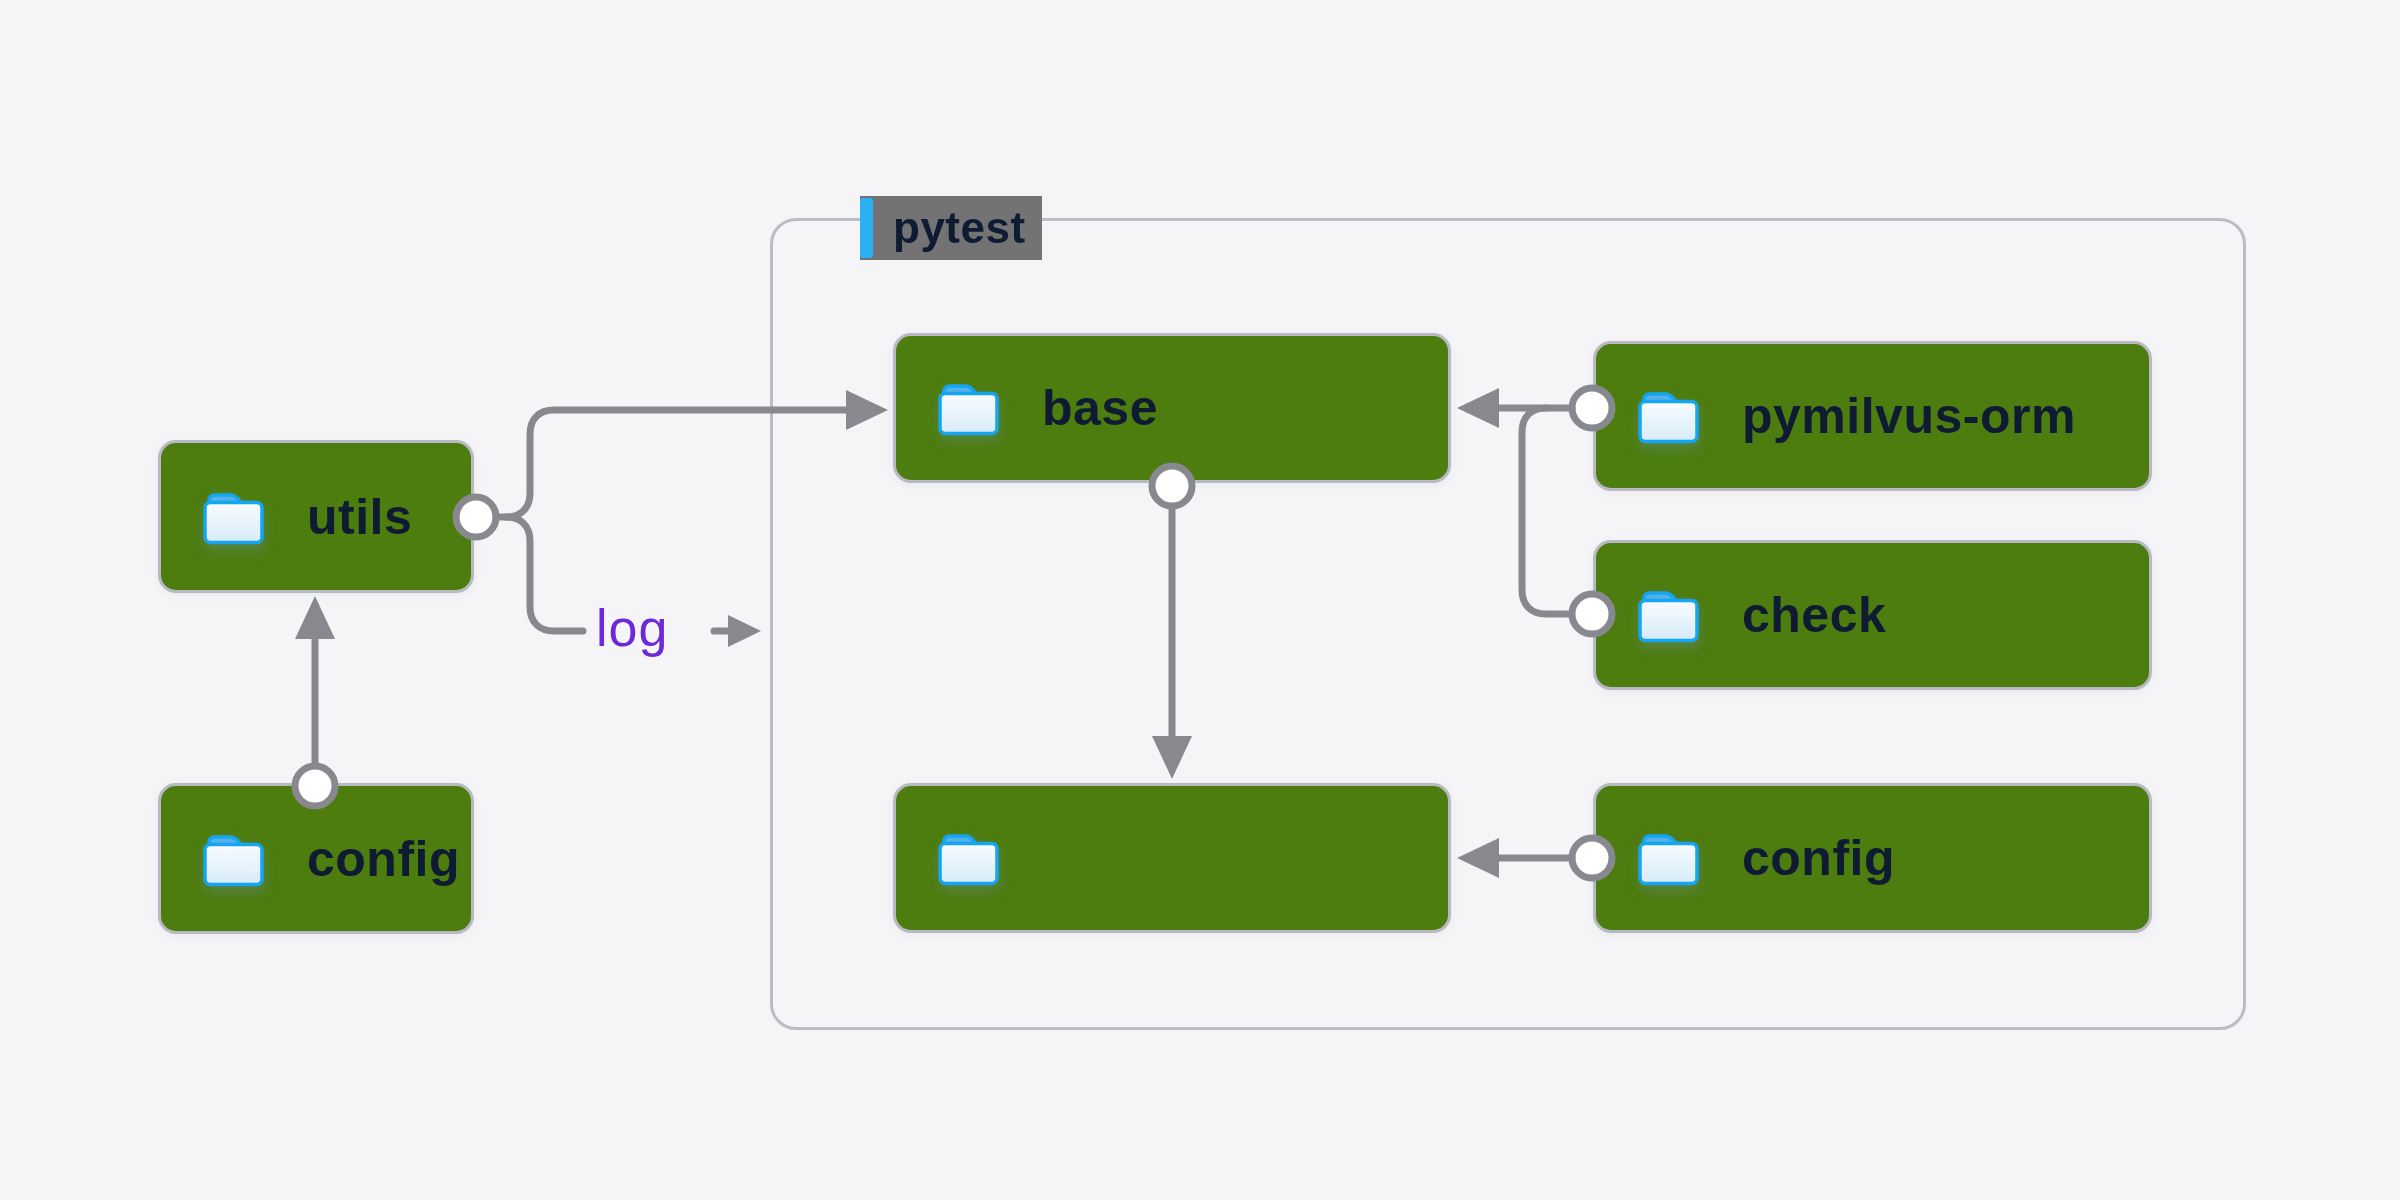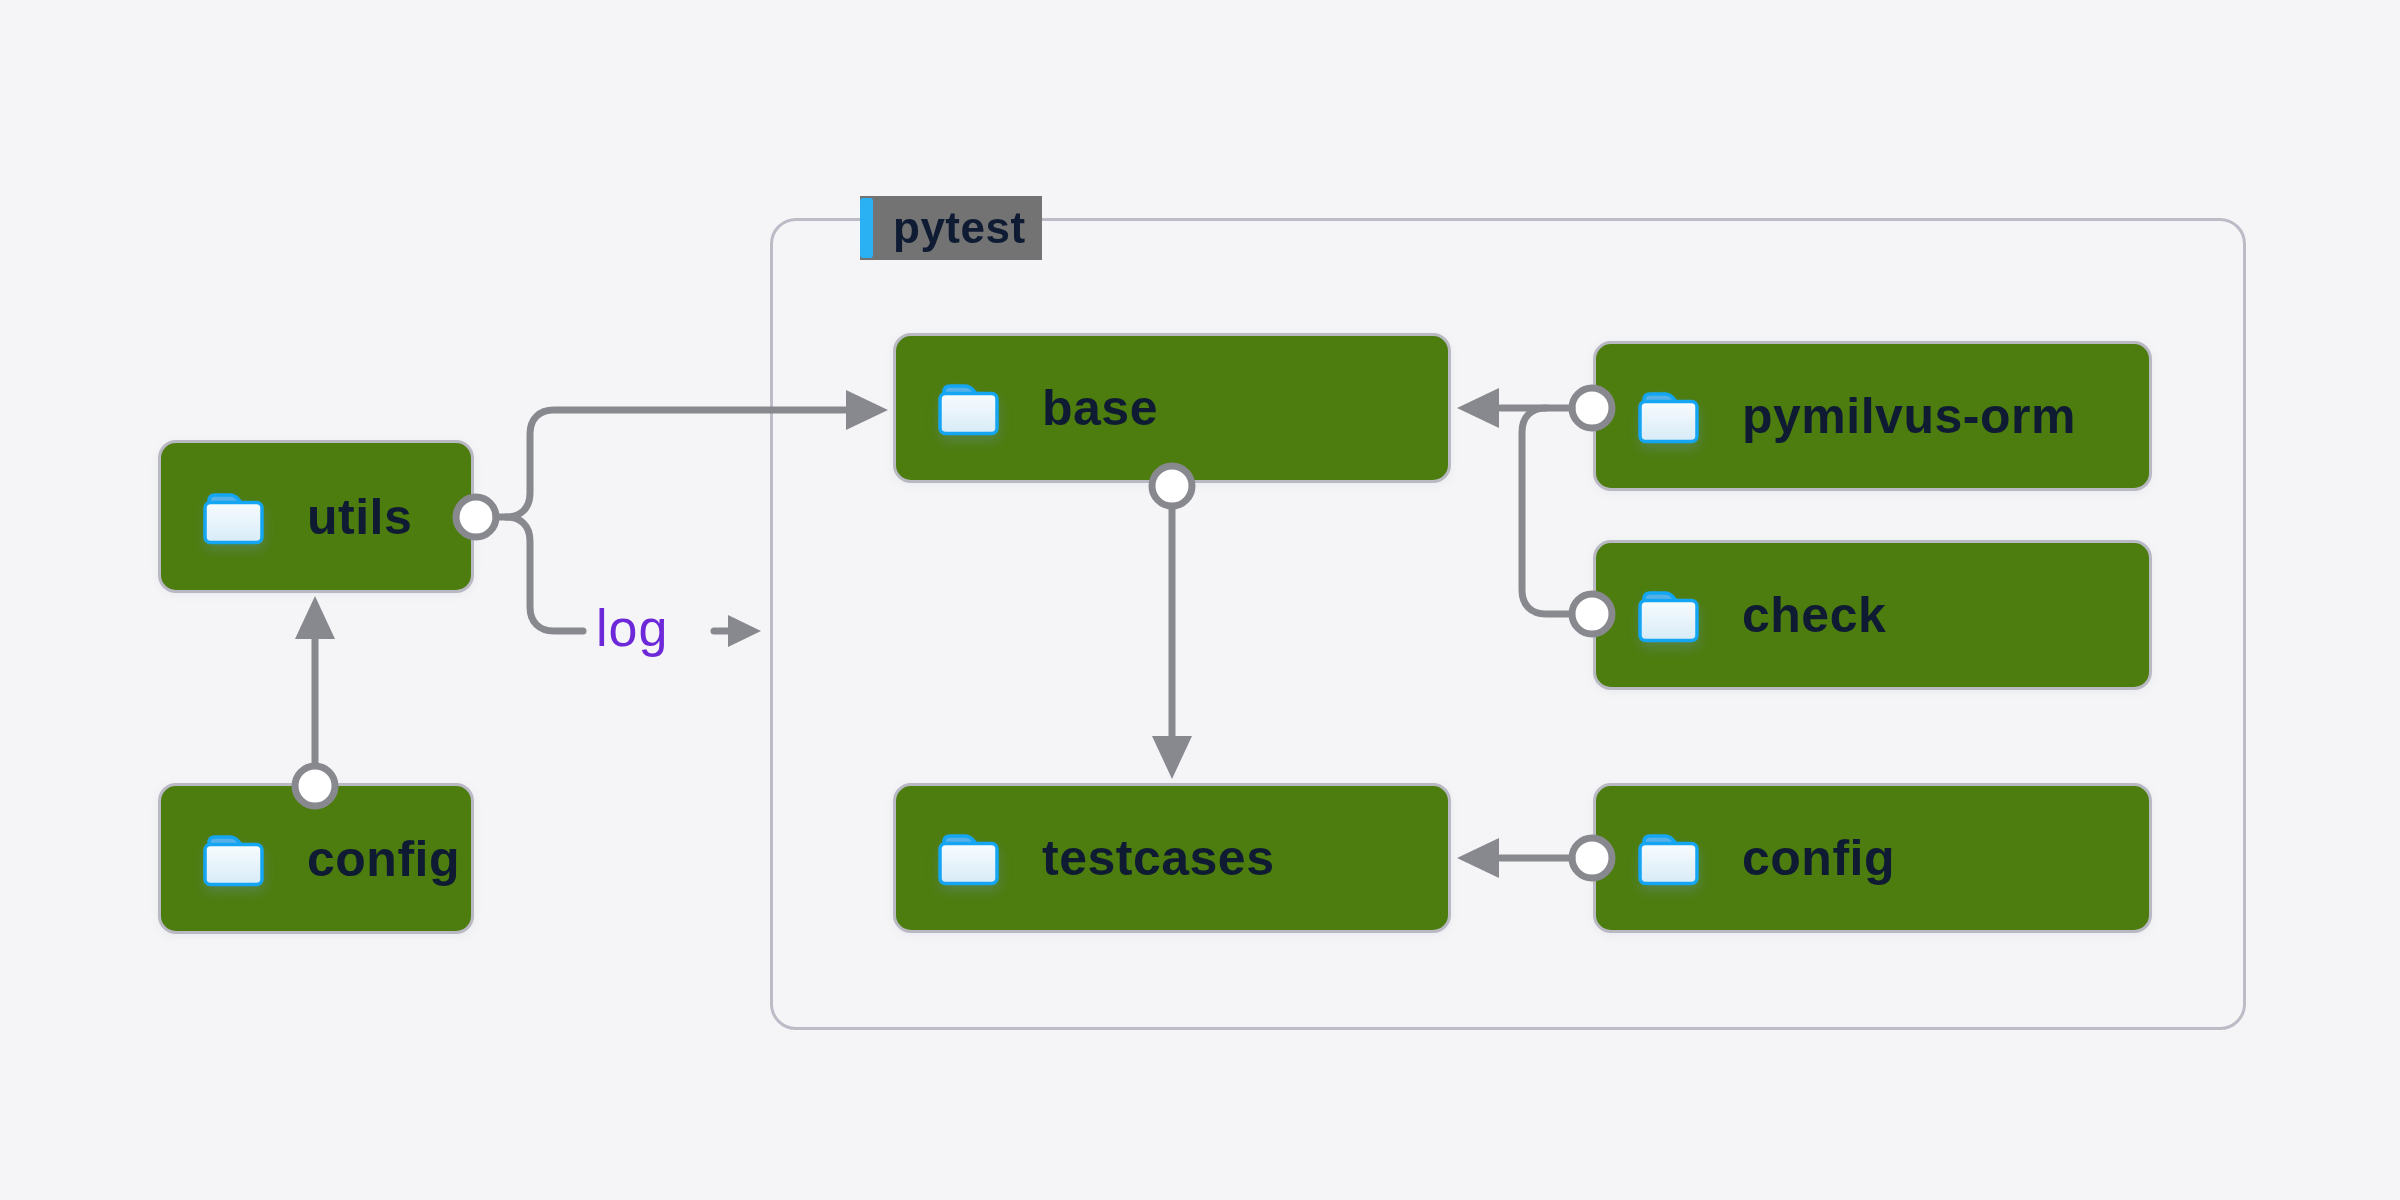--- a/index.html
+++ b/index.html
@@ -164,21 +164,20 @@
       <rect x="6" y="14.5" width="57" height="40" rx="5.5" fill="url(#folderGrad)" stroke="#14a5f3" stroke-width="3.5"></rect>
     </svg>
     <span class="node-label">check</span>
   </div>
 
   <div class="node" id="node-testcases">
     <svg class="folder-icon" width="68" height="58" viewBox="0 0 68 58">
       <path d="M10 26 V13 q0 -6 6 -6 h15 q4 0 7 3 l6 7 z" fill="#57b1e9" stroke="#14a5f3" stroke-width="3.5" stroke-linejoin="round"></path>
       <rect x="6" y="14.5" width="57" height="40" rx="5.5" fill="url(#folderGrad)" stroke="#14a5f3" stroke-width="3.5"></rect>
     </svg>
-    <span class="node-label">testcases</span>
   </div>
 
   <div class="node" id="node-common">
     <svg class="folder-icon" width="68" height="58" viewBox="0 0 68 58">
       <path d="M10 26 V13 q0 -6 6 -6 h15 q4 0 7 3 l6 7 z" fill="#57b1e9" stroke="#14a5f3" stroke-width="3.5" stroke-linejoin="round"></path>
       <rect x="6" y="14.5" width="57" height="40" rx="5.5" fill="url(#folderGrad)" stroke="#14a5f3" stroke-width="3.5"></rect>
     </svg>
     <span class="node-label">config</span>
   </div>
 

